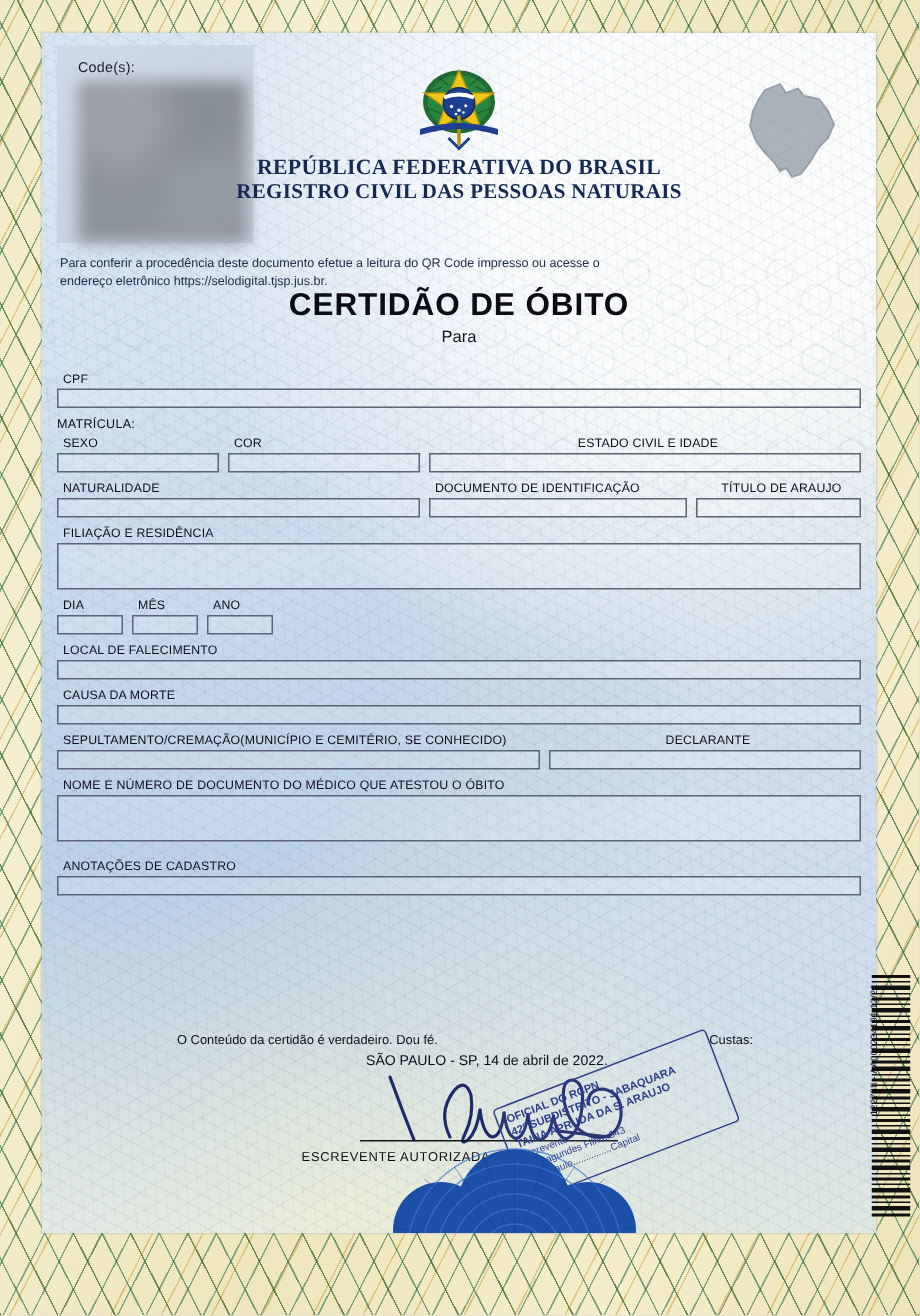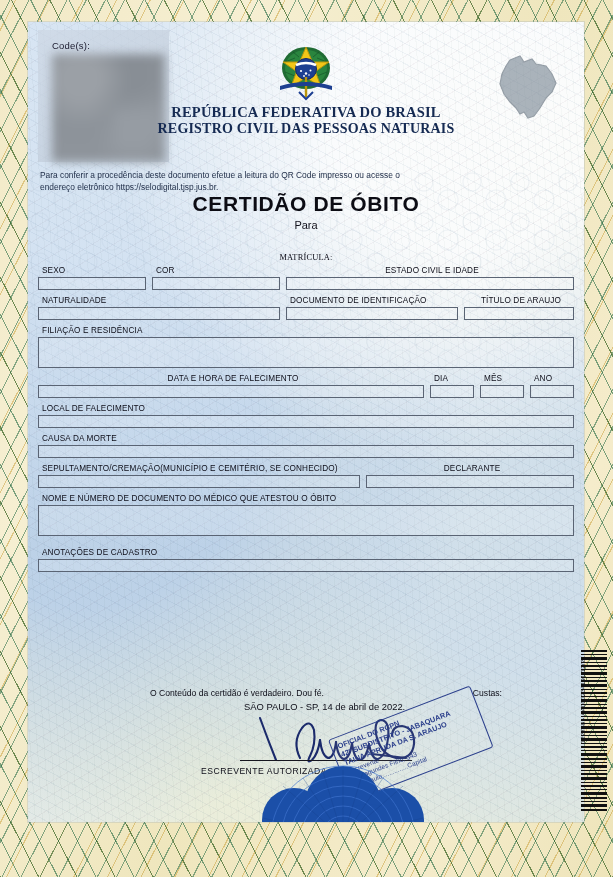--- a/index.html
+++ b/index.html
@@ -118,28 +118,27 @@
     height:13px;box-sizing:border-box;
   }
   .box.tall{height:31px;}
   .box.xtall{height:44px;}
   .row{display:flex;gap:6px;}
   .fld{display:flex;flex-direction:column;}
   .grow{flex:1;text-align:center;}
   .gap6{height:6px;}
 
   #matricula-lbl{
-    font-size:8.4px;color:#0d0d18;margin:5px 0 4px 0;text-align:center;
+    font-size:8.4px;color:#0d0d18;margin:5px 0 4px 0;text-align:left;
     letter-spacing:.2px;
-    font-family:Liberation Serif, serif;
   }
 
   
   #footer{position:absolute;left:10px;top:666px;width:536px;z-index:5;}
-  #foot-line1{font-size:8.6px;color:#0d0d18;margin-left:112px;}
+  #foot-line1{font-size:8.6px;color:#0d0d18;margin-left:80px;}
   #foot-line2{font-size:9.4px;color:#0d0d18;margin:3px 0 0 206px;}
   #custas{position:absolute;right:72px;top:0;font-size:8.6px;color:#0d0d18;}
 
   #sig-svg{position:absolute;left:218px;top:26px;}
   #sig-rule{position:absolute;left:202px;top:72px;width:172px;border-top:1px solid #15151f;}
   #escrevente{position:absolute;left:0;right:0;top:78px;text-align:center;
     font-size:8.6px;letter-spacing:.5px;color:#0d0d18;margin-right:84px;}
 
   
   #stamp{
@@ -205,20 +204,24 @@
     <div id="rep-title">
       <div>REPÚBLICA FEDERATIVA DO BRASIL</div>
       <div>REGISTRO CIVIL DAS PESSOAS NATURAIS</div>
     </div>
 
     <div id="cert-title">CERTIDÃO DE ÓBITO</div>
     <div id="cert-sub">Para</div>
 
     <div id="form" class="layer">
 
+      <div class="fld">
+        <div class="lbl">CPF</div>
+        <div class="box"></div>
+      </div>
 
       <div id="matricula-lbl">MATRÍCULA:</div>
 
       <div class="row">
         <div class="fld" style="width:108px">
           <div class="lbl">SEXO</div>
           <div class="box"></div>
         </div>
         <div class="fld" style="width:128px">
           <div class="lbl">COR</div>
@@ -250,24 +253,20 @@
       <div class="gap6"></div>
 
       <div class="fld">
         <div class="lbl">FILIAÇÃO E RESIDÊNCIA</div>
         <div class="box tall"></div>
       </div>
 
       <div class="gap6"></div>
 
       <div class="row">
-        <div class="fld grow">
-          <div class="lbl">DATA E HORA DE FALECIMENTO</div>
-          <div class="box"></div>
-        </div>
         <div class="fld" style="width:44px">
           <div class="lbl">DIA</div>
           <div class="box"></div>
         </div>
         <div class="fld" style="width:44px">
           <div class="lbl">MÊS</div>
           <div class="box"></div>
         </div>
         <div class="fld" style="width:44px">
           <div class="lbl">ANO</div>

